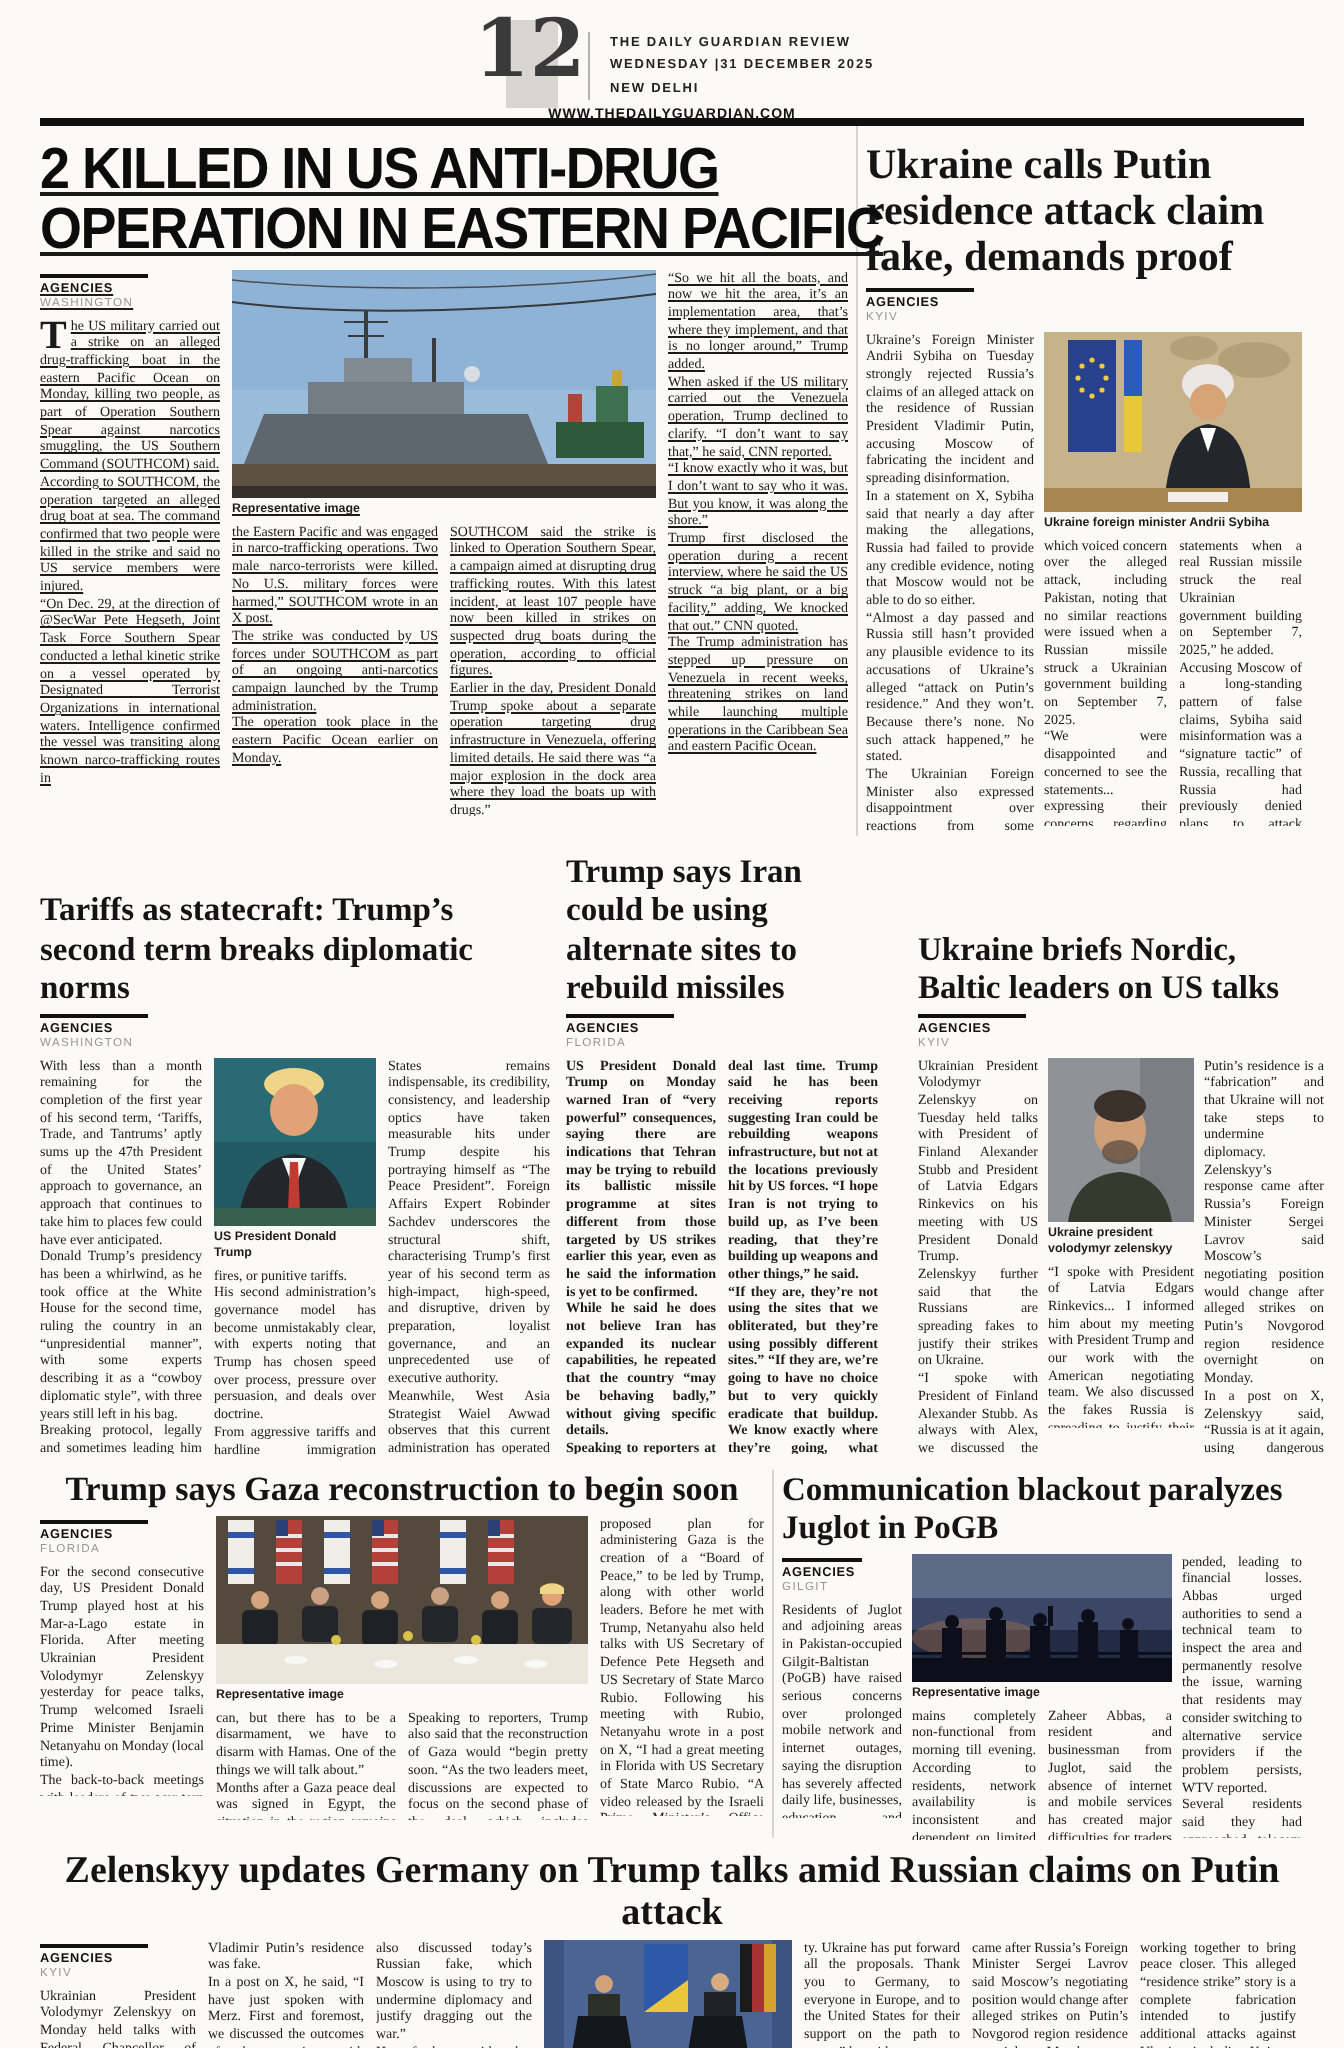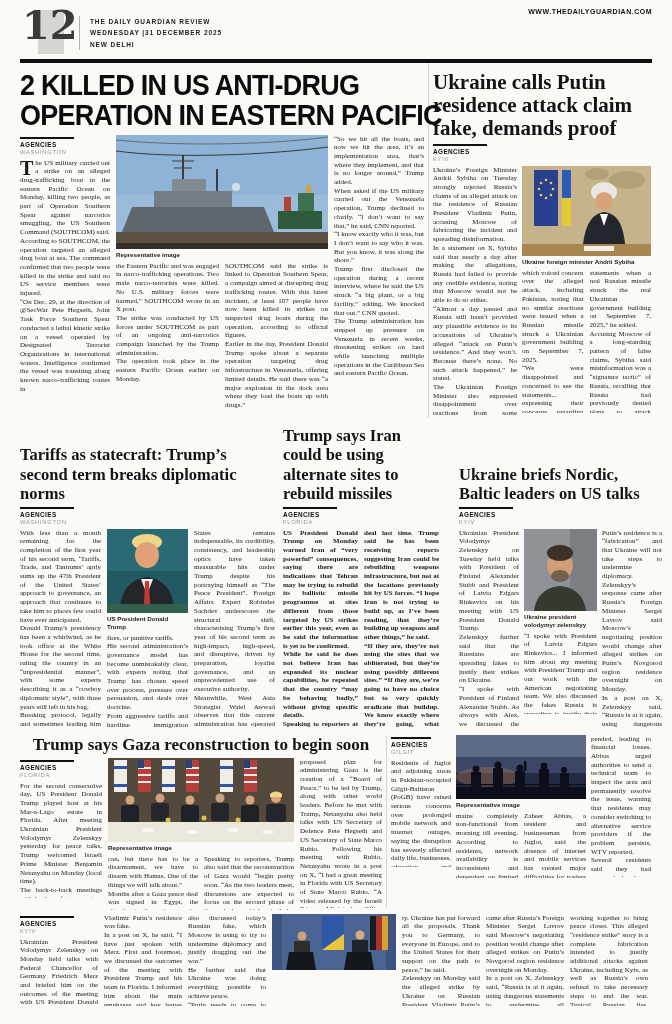--- a/index.html
+++ b/index.html
@@ -1,20 +1,20 @@
 <!DOCTYPE html>
 <html><head>
 <meta charset="utf-8">
 <style>
   html,body{margin:0;padding:0;background:#d9d9d9;}
   .page{position:relative;width:672px;height:1024px;margin:0 auto;background:#fbfaf6;
         box-sizing:border-box;padding:8px 20px 0;overflow:hidden;
         font-family:"Liberation Serif",serif;color:#1a1a1a;}
   
-  header{display:flex;justify-content:space-between;align-items:flex-start;height:48px;}
+  header{display:flex;justify-content:space-between;align-items:center;height:48px;flex-direction:column;}
   .mast-left{display:flex;align-items:flex-end;gap:13px;}
   .pagenum-wrap{position:relative;width:46px;height:46px;}
   .pagenum-block{position:absolute;right:2px;top:2px;width:26px;height:44px;background:#d8d6d1;}
   .pagenum{position:absolute;left:2px;top:-6px;font:bold 40px/46px "DejaVu Serif",serif;color:#3a3a3a;}
   .section-title{margin:0;font:bold 38px/38px "DejaVu Serif",serif;letter-spacing:1.5px;color:#151515;}
   .pubinfo{border-left:1px solid #b5b2ac;padding-left:10px;margin-bottom:4px;
            font:bold 6.5px/1.75 "Liberation Sans",sans-serif;letter-spacing:.9px;color:#222;}
   .website{font:bold 7px "Liberation Sans",sans-serif;letter-spacing:.5px;color:#111;margin-bottom:1px;}
   .rule{height:3.5px;background:#101010;margin-top:3px;}
   
@@ -29,21 +29,21 @@
   .dropcap{float:left;font:bold 20px/16px "Liberation Serif",serif;padding:1px 2px 0 0;}
   svg.photo{display:block;background:#ccc;}
   
   .hl-main{margin:7px 0 5px;font:bold 29px/30px "Liberation Sans",sans-serif;letter-spacing:-.8px;
            color:#0c0c0c;transform:scaleX(.93);transform-origin:0 0;white-space:nowrap;}
   .hl2{margin:8px 0 4px;font:bold 21px/23px "Liberation Serif",serif;color:#141414;}
   .hl3{margin:0 0 3px;font:bold 16.5px/19.5px "Liberation Serif",serif;color:#141414;}
   .hl-gaza{margin:0 0 3px;font:bold 17px/20px "Liberation Serif",serif;color:#141414;text-align:center;}
   .hl-bottom{margin:4px 0 3px;font:bold 19px/21px "Liberation Serif",serif;color:#141414;text-align:center;}
   
-  .row1 .art-main{width:404px;}
+  .row1 .art-main{width:404px;text-decoration:underline;}
   .art-main .body{display:flex;gap:6px;height:272px;}
   .w90{width:90px;} .mid-main{width:212px;}
   .twocol{display:flex;gap:6px;}
   .mid-main .twocol .col{width:103px;height:146px;}
   .row1 .art-putin{width:218px;}
   .art-putin .pbody{display:flex;gap:5px;height:252px;}
   .art-putin .pc1{width:84px;height:252px;}
   .art-putin .pright{width:129px;}
   .art-putin .twocol .col{width:62px;height:144px;}
   
@@ -348,20 +348,21 @@
             <div class="col">can, but there has to be a disarmament, we have to disarm with Hamas. One of the things we will talk about.”
 Months after a Gaza peace deal was signed in Egypt, the situation in the region remains uncertain, as Israel continues its military operations in Gaza. Despite the agreement aimed at restoring peace, the future of Gaza hangs in the balance.</div>
             <div class="col">Speaking to reporters, Trump also said that the reconstruction of Gaza would “begin pretty soon. “As the two leaders meet, discussions are expected to focus on the second phase of the deal, which includes Hamas’ disarmament, the start of reconstruction efforts, and the establishment of post-war governance. Central to the</div>
           </div>
         </div>
         <div class="col c-out">proposed plan for administering Gaza is the creation of a “Board of Peace,” to be led by Trump, along with other world leaders. Before he met with Trump, Netanyahu also held talks with US Secretary of Defence Pete Hegseth and US Secretary of State Marco Rubio. Following his meeting with Rubio, Netanyahu wrote in a post on X, “I had a great meeting in Florida with US Secretary of State Marco Rubio. “A video released by the Israeli Prime Minister’s Office showed Netanyahu and Rubio greeting each other with a handshake before taking their seats, with the US and Israeli flags displayed in the background, underscoring the diplomatic nature of the engagement.</div>
       </div>
     </article>
     <div class="vdiv"></div>
     <article class="art-pogb">
+      <h2 class="hl3">Communication blackout paralyzes Juglot in PoGB</h2>
       <div class="body">
         <div class="c-out">
           <div class="byline">
             <div class="bar" style="width:40px"></div>
             <div class="agency">AGENCIES</div>
             <div class="loc">GILGIT</div>
           </div>
           <div class="col" style="height:108px">Residents of Juglot and adjoining areas in Pakistan-occupied Gilgit-Baltistan (PoGB) have raised serious concerns over prolonged mobile network and internet outages, saying the disruption has severely affected daily life, businesses, education, and emergency communication, according to a WTV report.
 Residents said that despite mobile tower lights being visible, there has been no internet connectivity or mobile signal for several days, with some claiming the service re-</div>
         </div>
@@ -393,20 +394,21 @@
             <div class="col">Zaheer Abbas, a resident and businessman from Juglot, said the absence of internet and mobile services has created major difficulties for traders and online workers. He alleged that despite active data packages, services remain sus-</div>
           </div>
         </div>
         <div class="col c-out">pended, leading to financial losses. Abbas urged authorities to send a technical team to inspect the area and permanently resolve the issue, warning that residents may consider switching to alternative service providers if the problem persists, WTV reported.
 Several residents said they had approached telecom engineers and officials in the past. One such intervention reportedly restored services temporarily, but the problem resurfaced after a short period. Since then, complaints have gone unanswered, residents claimed.</div>
       </div>
     </article>
   </section>
 
   <article class="art-germany">
+    <h2 class="hl-bottom">Zelenskyy updates Germany on Trump talks amid Russian claims on Putin attack</h2>
     <div class="body">
       <div style="width:78px">
         <div class="byline">
           <div class="bar"></div>
           <div class="agency">AGENCIES</div>
           <div class="loc">KYIV</div>
         </div>
         <div class="col" style="width:78px;height:66px">Ukrainian President Volodymyr Zelenskyy on Monday held talks with Federal Chancellor of Germany Friedrich Merz and briefed him on the outcomes of the meeting with US President Donald Trump and his team in Florida.
 Zelenskyy also told him that the news of Ukraine attacking Russian President</div>
       </div>

